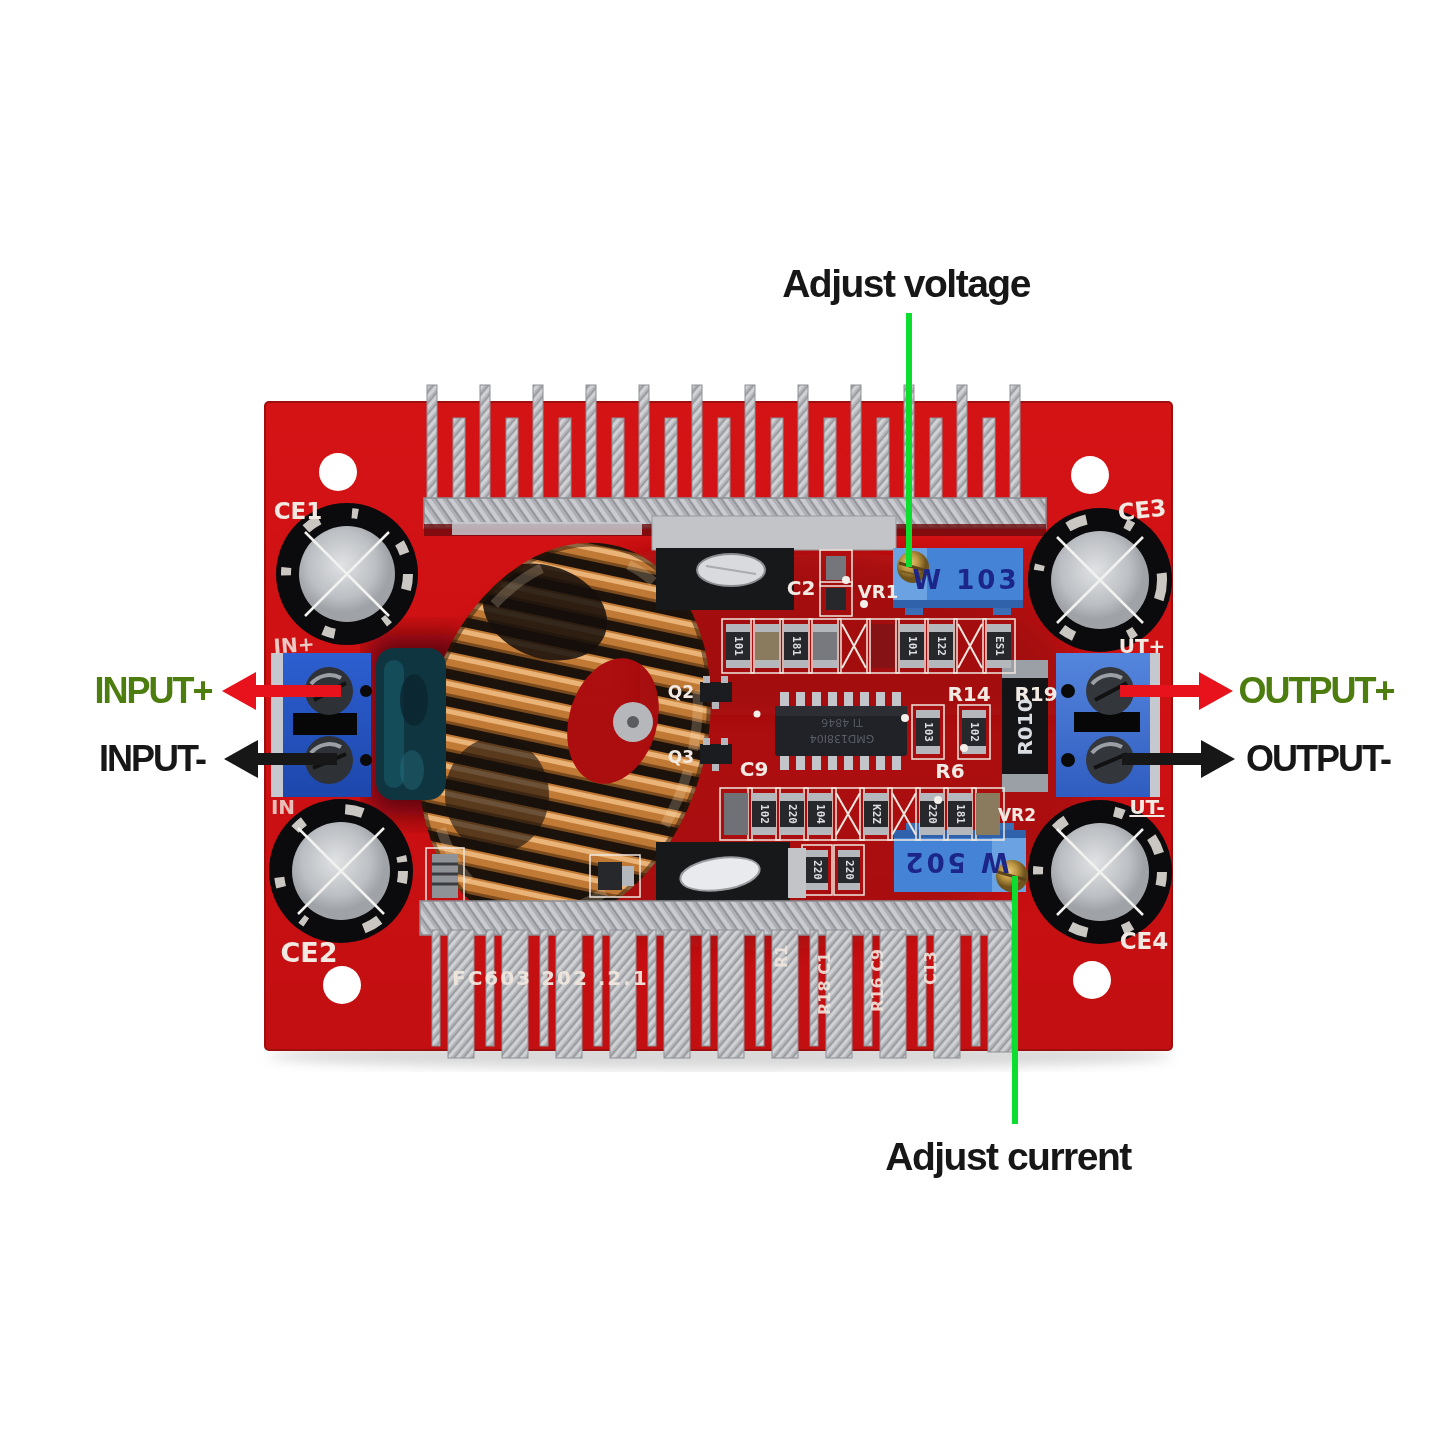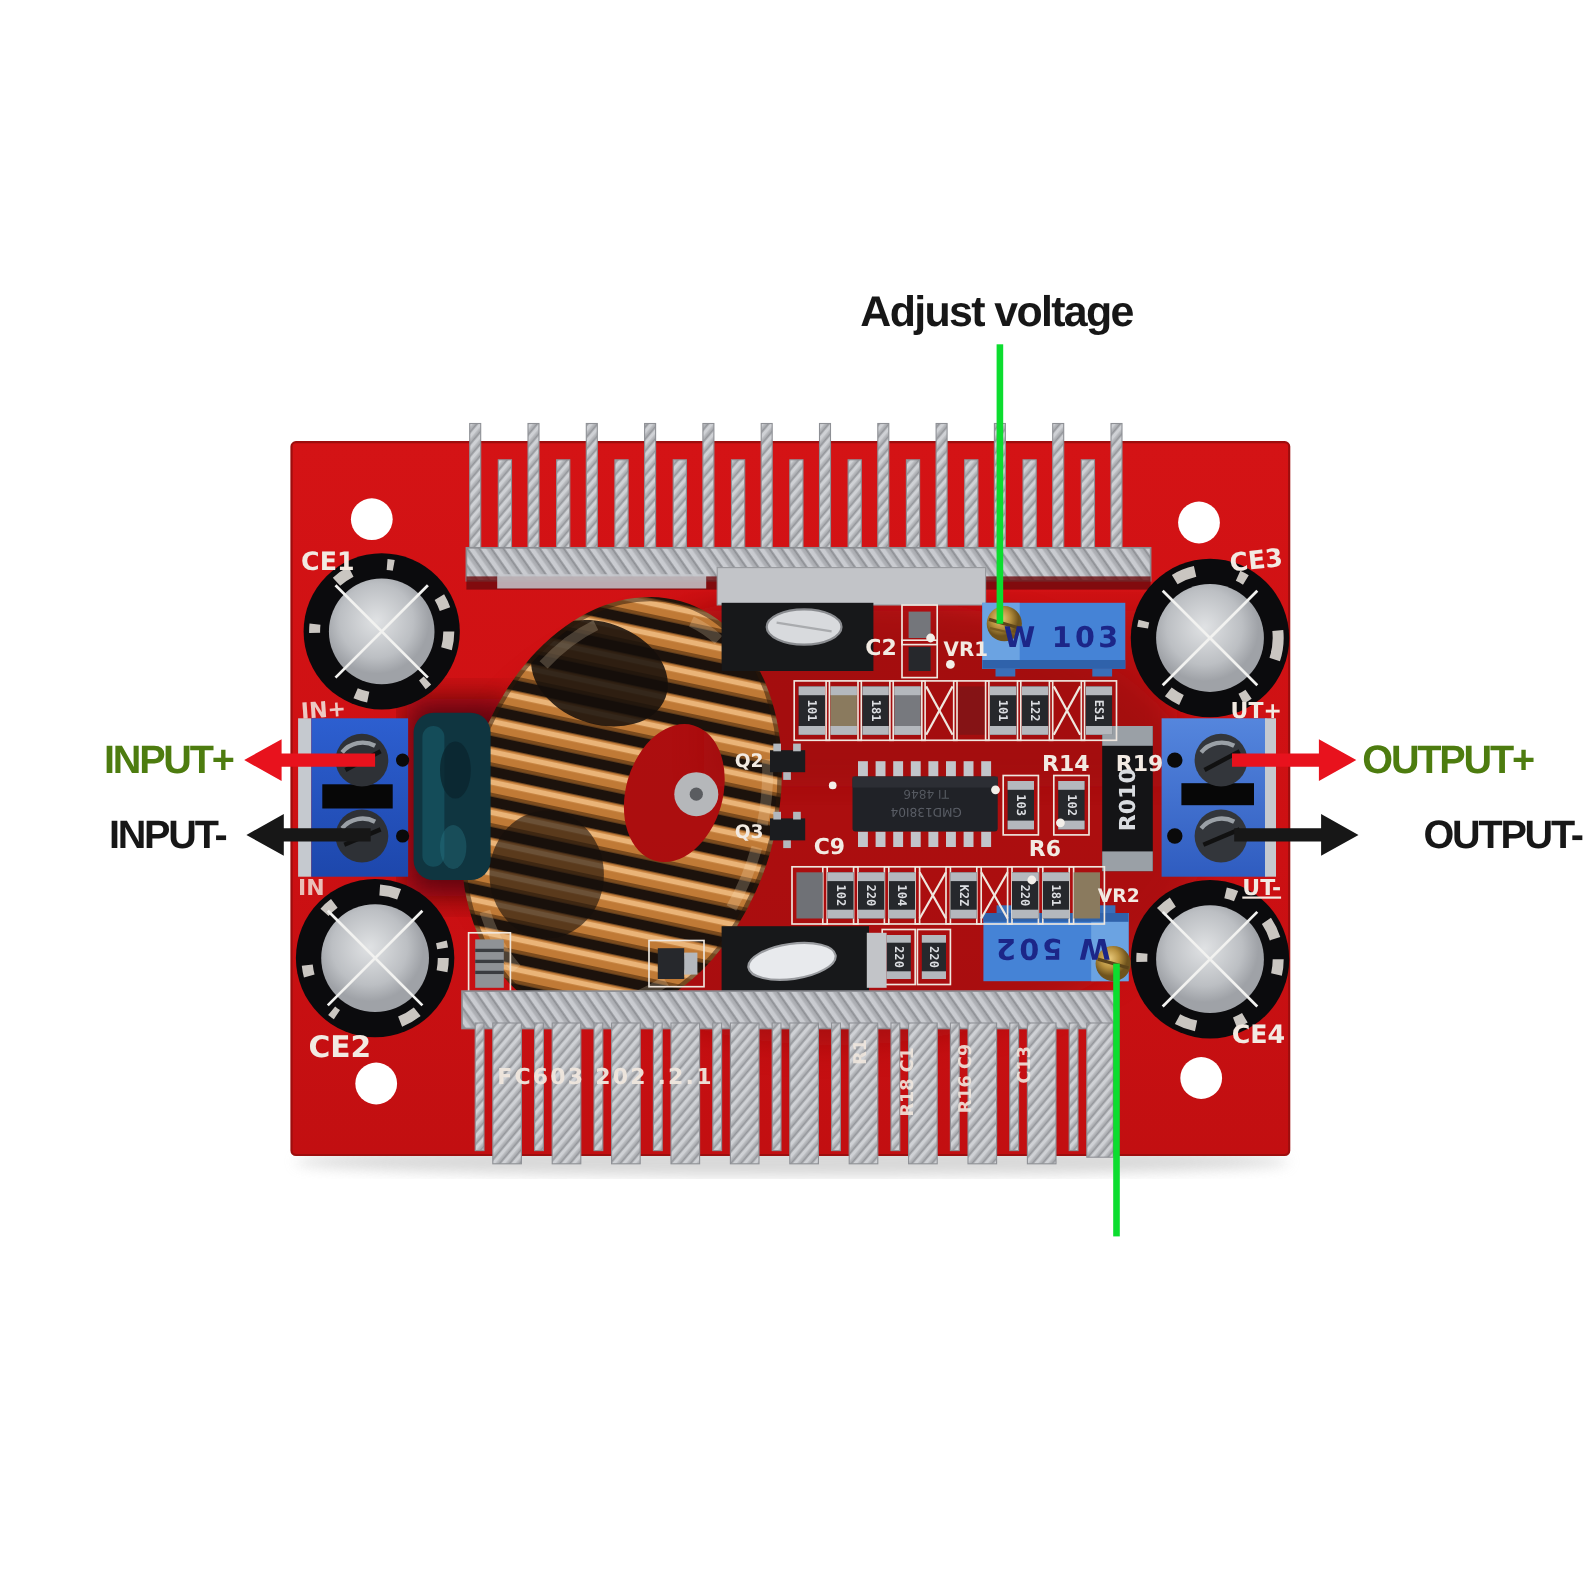--- a/index.html
+++ b/index.html
@@ -448,24 +448,25 @@
     <rect x="906" y="313" width="6" height="254" fill="#0cdd2f"></rect>
     <rect x="1012" y="876" width="6" height="248" fill="#0cdd2f"></rect>
     <polygon fill="#e8121d" points="222,691 256,672 256,685 341,685 341,697 256,697 256,710"></polygon>
     <polygon fill="#171717" points="224,759 258,740 258,753 337,753 337,765 258,765 258,778"></polygon>
     <polygon fill="#e8121d" points="1233,691 1199,672 1199,685 1120,685 1120,697 1199,697 1199,710"></polygon>
     <polygon fill="#171717" points="1235,759 1201,740 1201,753 1122,753 1122,765 1201,765 1201,778"></polygon>
   </g>
 </svg>
 
 <div class="ann" style="left:906px;top:284px;">Adjust voltage</div>
+<div class="ann" style="left:1008px;top:1157px;">Adjust current</div>
 <div class="ann red" style="left:153px;top:691px;font-size:36px;letter-spacing:-2px;">INPUT+</div>
 <div class="ann" style="left:152px;top:759px;font-size:36px;letter-spacing:-2px;">INPUT-</div>
 <div class="ann red" style="left:1316px;top:691px;font-size:36px;letter-spacing:-2px;">OUTPUT+</div>
-<div class="ann" style="left:1318px;top:759px;font-size:36px;letter-spacing:-2px;margin-left:48px;">OUTPUT-</div>
+<div class="ann" style="left:1318px;top:759px;font-size:36px;letter-spacing:-2px;">OUTPUT-</div>
 
 <div class="lbl" style="left:298px;top:511px;font-size:23px;">CE1</div>
 <div class="lbl" style="left:309px;top:952px;font-size:27px;">CE2</div>
 <div class="lbl" style="left:1142px;top:510px;font-size:23px;transform:translate(-50%,-50%) rotate(-6deg);">CE3</div>
 <div class="lbl" style="left:1144px;top:941px;font-size:23px;">CE4</div>
 <div class="lbl" style="left:294px;top:645px;font-size:20px;opacity:.85;transform:translate(-50%,-50%) rotate(-4deg);">IN+</div>
 <div class="lbl" style="left:283px;top:807px;font-size:20px;opacity:.8;">IN</div>
 <div class="lbl" style="left:1142px;top:646px;font-size:20px;">UT+</div>
 <div class="lbl" style="left:1147px;top:807px;font-size:20px;text-decoration:underline;">UT-</div>
 <div class="lbl" style="left:878px;top:591px;font-size:18px;">VR1</div>

